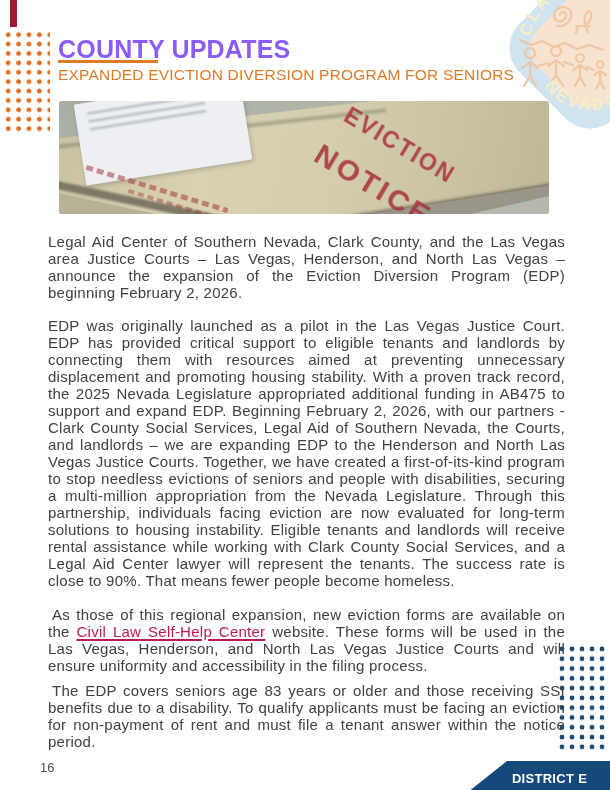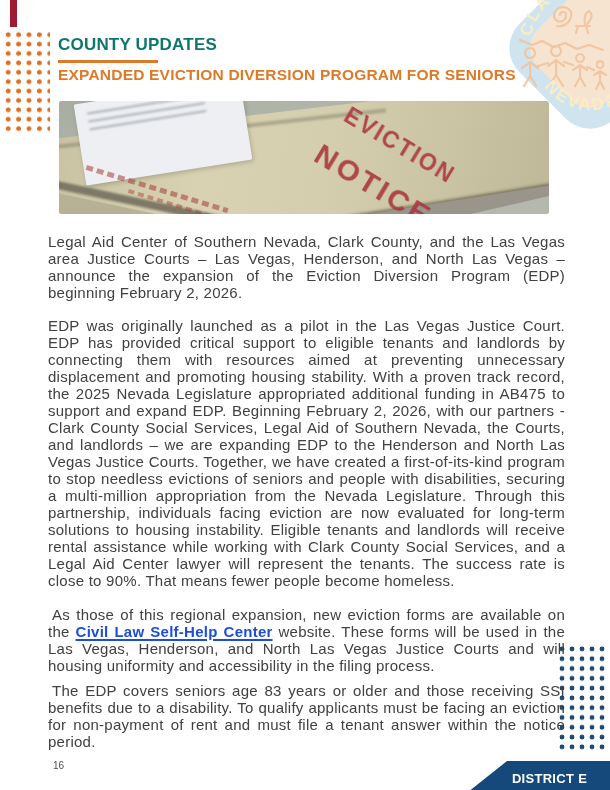--- a/index.html
+++ b/index.html
@@ -15,26 +15,26 @@
     background-image:radial-gradient(circle,#df7023 2.1px,rgba(223,112,35,0) 2.7px);
     background-size:10.4px 9.4px;
   }
   .dots-right{
     left:557px;top:644px;width:50px;height:108px;
     background-image:radial-gradient(circle,#1d4b73 2.1px,rgba(29,75,115,0) 2.7px);
     background-size:10px 9.8px;
   }
   
   .title{
-    position:absolute;left:58px;top:35px;font-size:17px;font-weight:800;
-    color:#0f766e;letter-spacing:.2px;white-space:nowrap;text-align:center;
+    position:absolute;left:58px;top:35px;font-size:25px;font-weight:800;
+    color:#8b5cf6;letter-spacing:.2px;white-space:nowrap;text-align:center;
   }
   .title-underline{position:absolute;left:58px;top:60px;width:100px;height:3px;background:#dd7a28;}
   .subtitle{
-    position:absolute;left:58px;top:66px;width:520px;font-size:15.5px;font-weight:700;
+    position:absolute;left:58px;top:66px;width:520px;font-size:15.5px;font-weight:400;
     color:#dd7a28;letter-spacing:.2px;white-space:nowrap;
   }
   
   .seal{position:absolute;left:472px;top:-26px;width:190px;height:178px;}
   
   .photo{
     position:absolute;left:59px;top:101px;width:490px;height:113px;border-radius:3px;overflow:hidden;
     background:linear-gradient(100deg,#c8c2a2 0%,#d8d2b2 30%,#d4ceae 55%,#cbc4a4 78%,#beb798 100%);
   }
   .ph-gray-tl{
@@ -92,24 +92,24 @@
           transform:rotate(31deg);filter:blur(.5px);}
   
   .article{
     position:absolute;left:40px;top:225px;width:533px;
     font-size:15px;line-height:17px;color:#414042;text-align:justify;letter-spacing:.25px;
   }
   .article p{margin:8px;}
   .p1{margin-bottom:16px !important;}
   .p2{margin-bottom:17px !important;}
   .p3,.p4{text-indent:4px;}
-  .inline-link{font-weight:700;color:#1d4ed8;text-decoration:underline;
+  .inline-link{font-weight:400;color:#be185d;text-decoration:underline;
     text-decoration-thickness:2px;text-underline-offset:2px;cursor:pointer;}
   
-  .page-number{position:absolute;left:53px;top:760px;font-size:10px;color:#4f4f51;text-align:center;}
+  .page-number{position:absolute;left:40px;top:760px;font-size:13px;color:#4f4f51;text-align:center;}
   .district-banner{
     position:absolute;left:463px;top:761px;width:147px;height:35px;background:#15497c;
     clip-path:polygon(44px 0,100% 0,100% 100%,0 100%);
     color:#ffffff;font-size:13px;font-weight:800;letter-spacing:.3px;
     display:flex;align-items:center;justify-content:center;padding-left:26px;box-sizing:border-box;
   }
 </style>
 </head>
 <body>
 
@@ -167,21 +167,21 @@
     </div>
     <div class="ph-redprint1"></div>
     <div class="ph-redprint2"></div>
     <div class="stamp stamp1">EVICTION</div>
     <div class="stamp stamp2">NOTICE</div>
   </div>
 
   <div class="article">
     <p class="p1">Legal Aid Center of Southern Nevada, Clark County, and the Las Vegas area Justice Courts – Las Vegas, Henderson, and North Las Vegas – announce the expansion of the Eviction Diversion Program (EDP) beginning February 2, 2026.</p>
     <p class="p2">EDP was originally launched as a pilot in the Las Vegas Justice Court. EDP has provided critical support to eligible tenants and landlords by connecting them with resources aimed at preventing unnecessary displacement and promoting housing stability. With a proven track record, the 2025 Nevada Legislature appropriated additional funding in AB475 to support and expand EDP. Beginning February 2, 2026, with our partners - Clark County Social Services, Legal Aid of Southern Nevada, the Courts, and landlords – we are expanding EDP to the Henderson and North Las Vegas Justice Courts. Together, we have created a first-of-its-kind program to stop needless evictions of seniors and people with disabilities, securing a multi-million appropriation from the Nevada Legislature. Through this partnership, individuals facing eviction are now evaluated for long-term solutions to housing instability. Eligible tenants and landlords will receive rental assistance while working with Clark County Social Services, and a Legal Aid Center lawyer will represent the tenants. The success rate is close to 90%. That means fewer people become homeless.</p>
-    <p class="p3"><span>As those of this regional expansion, new eviction forms are available on the </span><span class="inline-link">Civil Law Self-Help Center</span><span> website. These forms will be used in the Las Vegas, Henderson, and North Las Vegas Justice Courts and will housing uniformity and accessibility in the filing process.</span></p>
+    <p class="p3"><span>As those of this regional expansion, new eviction forms are available on the </span><span class="inline-link">Civil Law Self-Help Center</span><span> website. These forms will be used in the Las Vegas, Henderson, and North Las Vegas Justice Courts and will ensure uniformity and accessibility in the filing process.</span></p>
     <p class="p4">The EDP covers seniors age 83 years or older and those receiving SSI benefits due to a disability. To qualify applicants must be facing an eviction for non-payment of rent and must file a tenant answer within the notice period.</p>
   </div>
 
   <div class="page-number">16</div>
   <div class="district-banner">
     <span>DISTRICT E</span>
   </div>
 
 </div>
 

